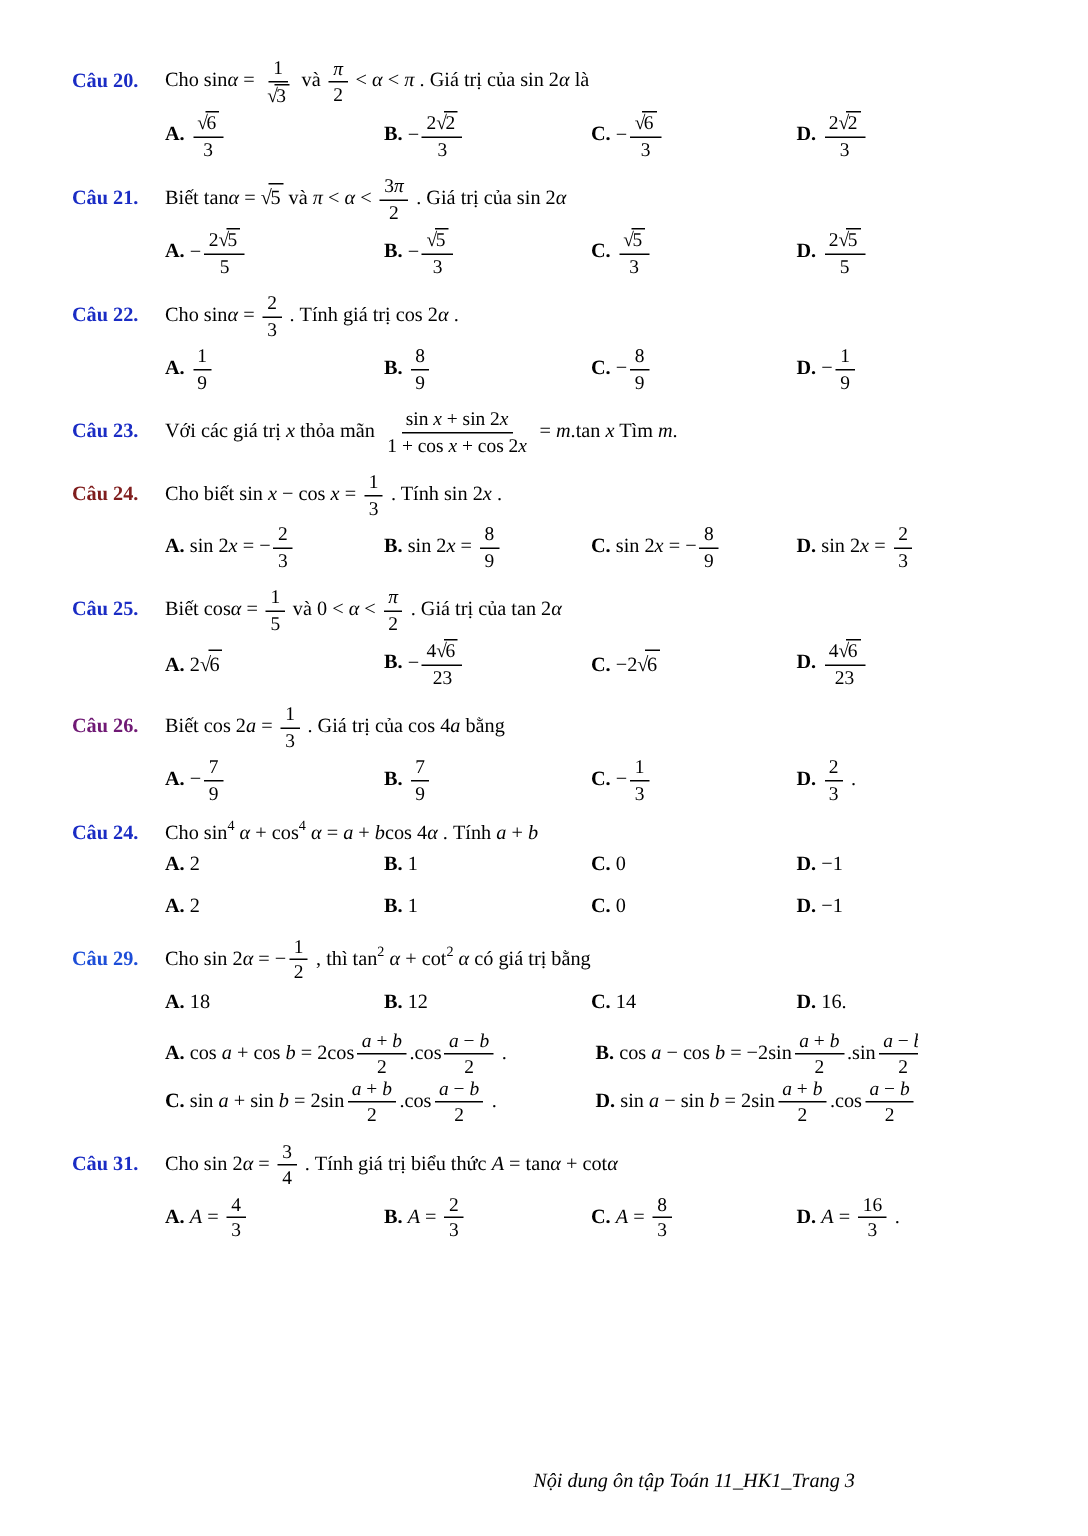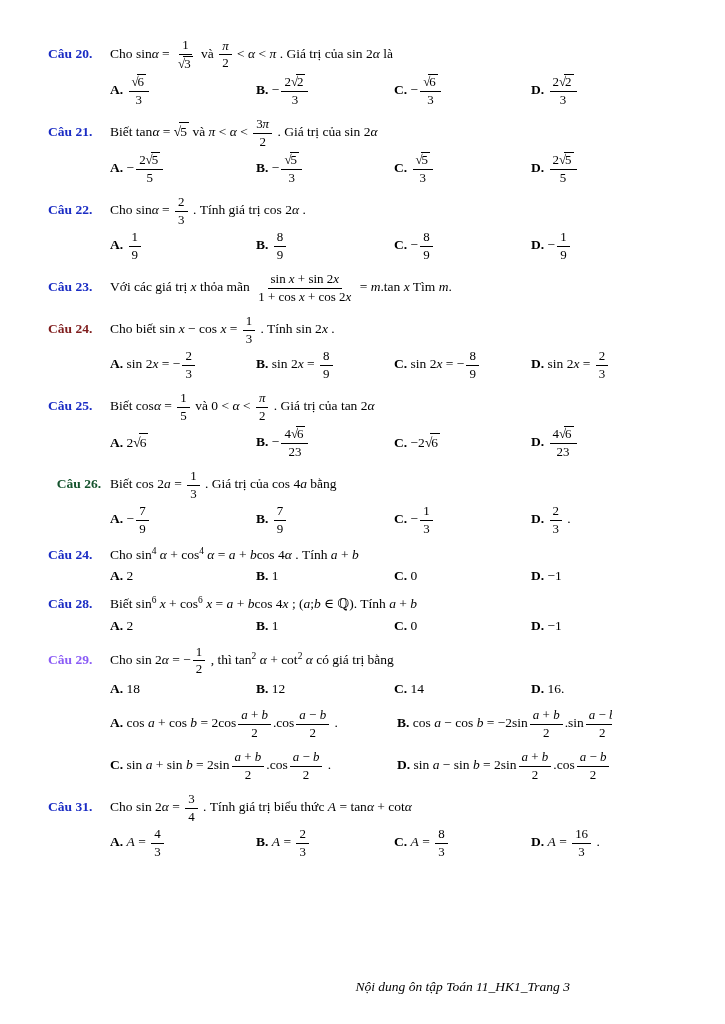--- a/index.html
+++ b/index.html
@@ -6,21 +6,21 @@
   .page{
     width:612px;height:1024px;box-sizing:border-box;position:relative;overflow:hidden;
     padding:38px 42px 16px 48px;background:#fff;color:#000;
     font-family:"Liberation Serif","DejaVu Serif",serif;font-size:13.5px;line-height:1.35;
   }
   .question{margin-bottom:10px;}
   .q-head{display:flex;align-items:baseline;}
   .q-label{flex:0 0 62px;font-weight:700;}
   .q-stem{flex:1;}
   .q-options{margin-left:62px;margin-top:3px;display:grid;grid-template-columns:146px 138px 137px auto;align-items:center;}
-  .q-options.two-col{grid-template-columns:287px auto;row-gap:10px;}
+  .q-options.two-col{grid-template-columns:287px auto;}
   .opt{white-space:nowrap;}
   .opt-key{font-weight:700;}
   .frac{display:inline-flex;flex-direction:column;align-items:center;vertical-align:middle;margin:0 2px;line-height:1.12;font-size:0.96em;text-align:center;}
   .fnum{padding:0 3px 1px;border-bottom:1px solid #000;white-space:nowrap;}
   .fden{padding:1px 3px 0;white-space:nowrap;}
   .sqrt{white-space:nowrap;}
   .radsign{display:inline-block;}
   .radbody{display:inline-block;border-top:1px solid #000;padding:0 2px 0 1px;margin-left:-2px;}
   sup.msup{font-size:0.7em;line-height:0;vertical-align:super;}
   .mi{font-style:italic;}
@@ -192,21 +192,21 @@
 
   <span class="opt"><b class="opt-key">D. </b><span class="opt-body"><span class="frac">
                 <span class="fnum">4<span class="sqrt"><span class="radsign">√</span><span class="radbody">6</span></span></span>
                 <span class="fden">23</span>
               </span></span></span>
 </div>
   </div>
 
   <div class="question">
     <div class="q-head">
-      <span class="q-label" style="color: #14532d; text-align: center;">Câu 26.</span>
+      <span class="q-label" style="color: #701a75;">Câu 26.</span>
       <span class="q-stem">Biết cos 2<span class="mi">a</span> = <span class="frac">
               <span class="fnum">1</span>
               <span class="fden">3</span>
             </span> . Giá trị của cos 4<span class="mi">a</span> bằng</span>
     </div>
     <div class="q-options">
   <span class="opt"><b class="opt-key">A. </b><span class="opt-body">−<span class="frac">
                 <span class="fnum">7</span>
                 <span class="fden">9</span>
               </span></span></span>
@@ -238,38 +238,34 @@
 
   <span class="opt"><b class="opt-key">B. </b><span class="opt-body">1</span></span>
 
   <span class="opt"><b class="opt-key">C. </b><span class="opt-body">0</span></span>
 
   <span class="opt"><b class="opt-key">D. </b><span class="opt-body">−1</span></span>
 </div>
   </div>
 
   <div class="question">
-    <div class="q-head">
-      <span class="q-label" style="color: rgb(26, 44, 196);">Câu 28.</span>
-      <span class="q-stem">Biết sin<sup class="msup">6</sup> <span class="mi">x</span> + cos<sup class="msup">6</sup> <span class="mi">x</span> = <span class="mi">a</span> + <span class="mi">b</span>cos 4<span class="mi">x</span> ; (<span class="mi">a</span>;<span class="mi">b</span> ∈ ℚ).  Tính  <span class="mi">a</span> + <span class="mi">b</span></span>
-    </div>
     <div class="q-options">
   <span class="opt"><b class="opt-key">A. </b><span class="opt-body">2</span></span>
 
   <span class="opt"><b class="opt-key">B. </b><span class="opt-body">1</span></span>
 
   <span class="opt"><b class="opt-key">C. </b><span class="opt-body">0</span></span>
 
   <span class="opt"><b class="opt-key">D. </b><span class="opt-body">−1</span></span>
 </div>
   </div>
 
   <div class="question">
     <div class="q-head">
-      <span class="q-label" style="color: #8b5cf6;">Câu 29.</span>
+      <span class="q-label" style="color: #1d4ed8;">Câu 29.</span>
       <span class="q-stem">Cho sin 2<span class="mi">α</span> = −<span class="frac">
               <span class="fnum">1</span>
               <span class="fden">2</span>
             </span> , thì  tan<sup class="msup">2</sup> <span class="mi">α</span> + cot<sup class="msup">2</sup> <span class="mi">α</span>  có giá trị bằng</span>
     </div>
     <div class="q-options">
   <span class="opt"><b class="opt-key">A. </b><span class="opt-body">18</span></span>
 
   <span class="opt"><b class="opt-key">B. </b><span class="opt-body">12</span></span>
 

